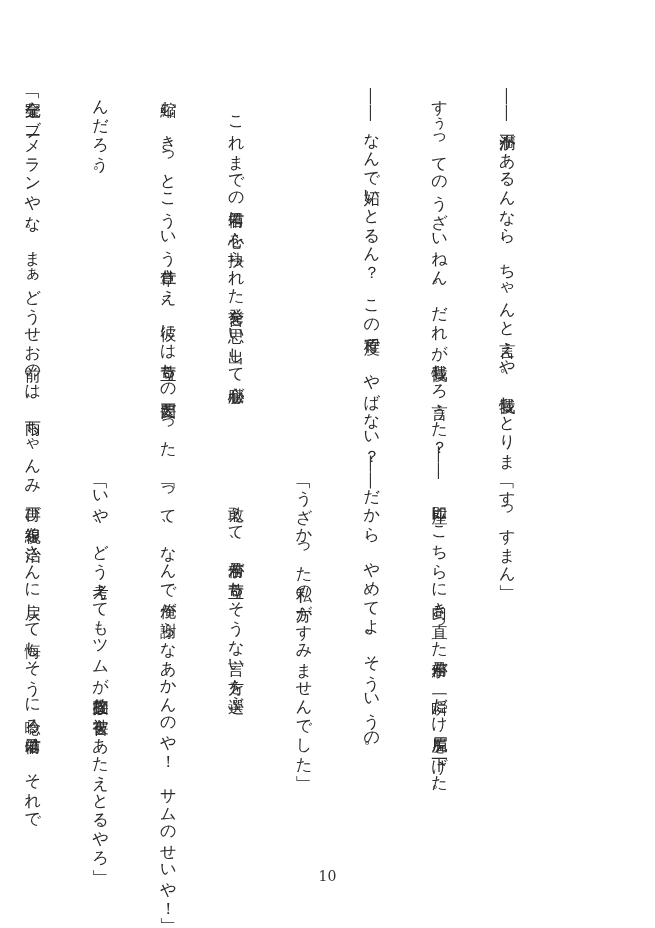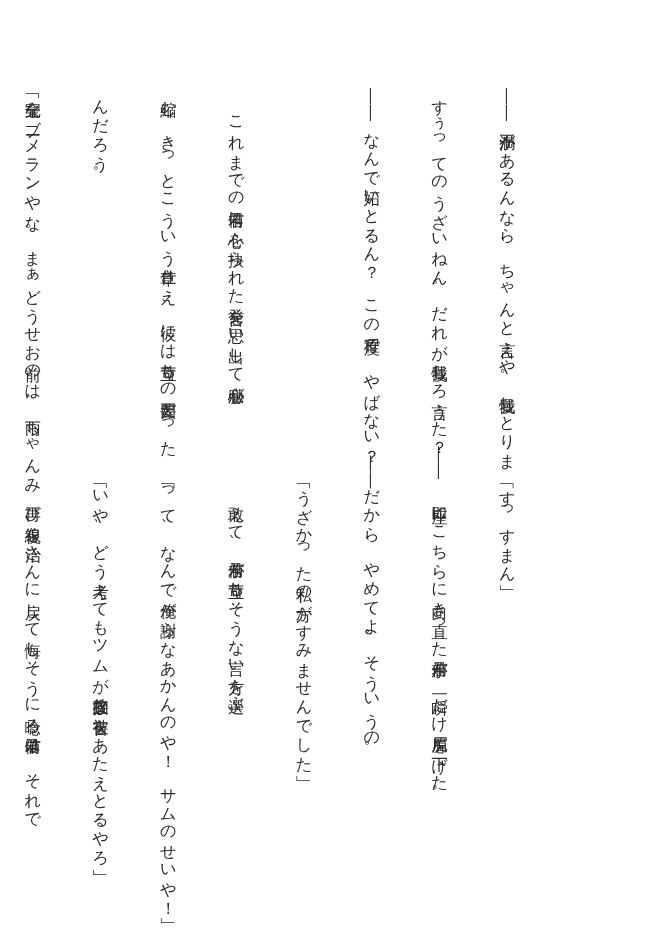--- a/index.html
+++ b/index.html
@@ -102,13 +102,14 @@
     
     
     
     
     
     
     
     
   </div>
 
+  <div class="page-number">10</div>
 </div>
 
 </body></html>

